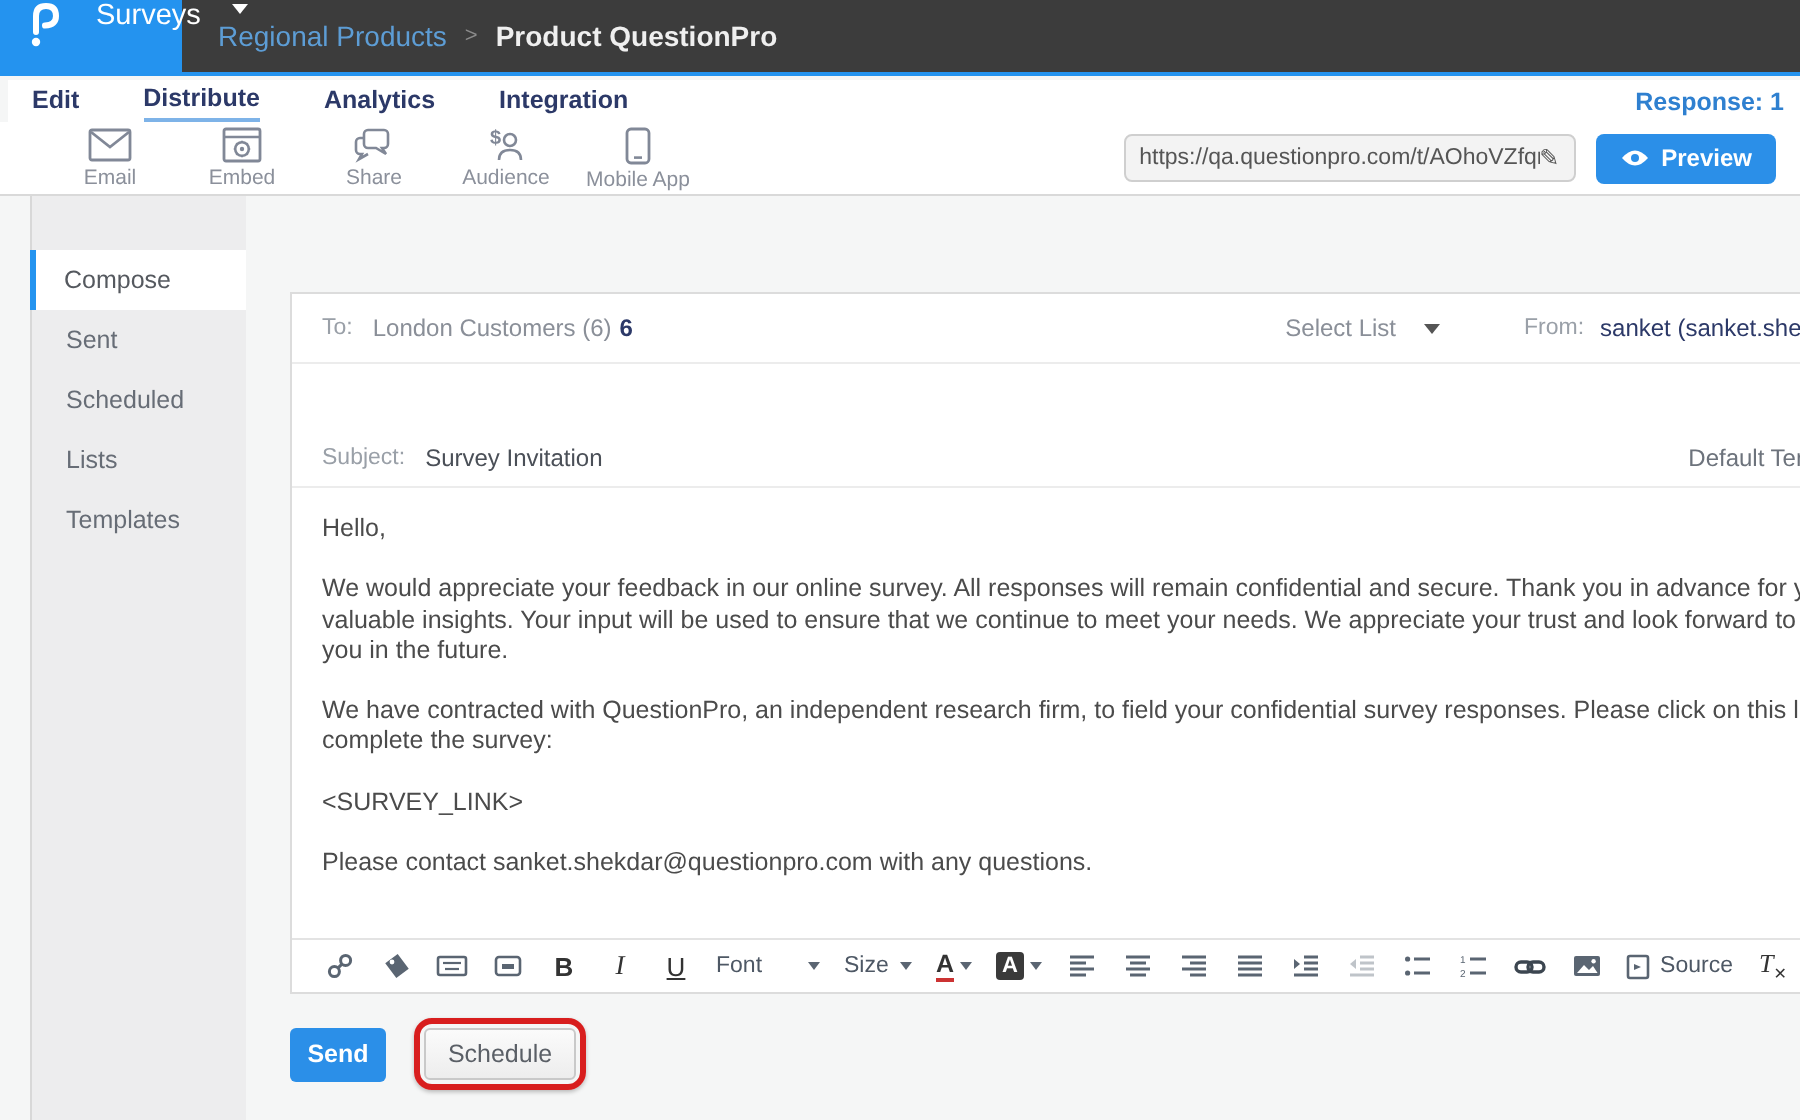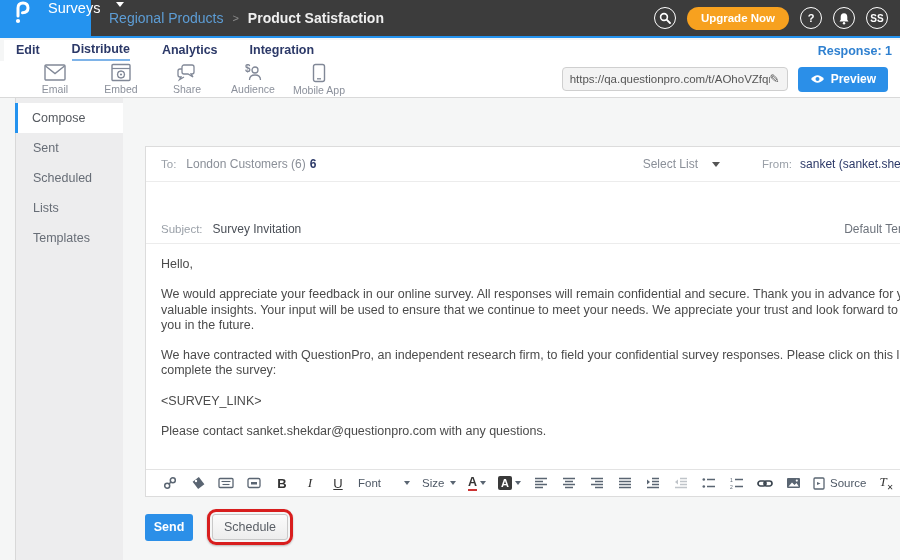--- a/index.html
+++ b/index.html
@@ -46,21 +46,21 @@
   .url-box { width:226px; height:24px; background:#f3f3f3; border:1px solid #cfcfcf; border-radius:4px;
              display:flex; align-items:center; padding:0 7px; }
   .url-text { flex:1; color:#555; font-size:11.5px; white-space:nowrap; overflow:hidden; }
   .pencil { color:#555; font-size:12px; cursor:pointer; }
   .preview-btn { height:25px; background:#2b8fe8; border:none; border-radius:4px; color:#fff;
                  font-size:12px; font-weight:bold; padding:0 12px; display:flex; align-items:center;
                  gap:6px; cursor:pointer; font-family:"Liberation Sans", sans-serif; }
 
   
   .sidebar { position:absolute; left:15px; top:98px; width:108px; height:462px; background:#ededee;
-             border-left:1px solid #d8d8d8; padding-top:5px; }
+             border-left:1px solid #d8d8d8; padding-top:27px; }
   .side-item { height:30px; display:flex; align-items:center; padding-left:17px; color:#676d76;
                font-size:12.5px; cursor:pointer; }
   .side-item.active { background:#fff; border-left:3px solid #2493ef; padding-left:14px; color:#55595f;
                       margin-left:-1px; }
 
   
   .panel { position:absolute; left:145px; top:146px; width:829px; height:351px; background:#fff;
            border:1px solid #dcdcdc; display:flex; flex-direction:column; }
   .row-to { height:35px; border-bottom:1px solid #ececec; display:flex; align-items:center; padding:0 15px; }
   .field-label { color:#9aa0a8; font-size:11.5px; }
@@ -122,38 +122,21 @@
           <path d="M6 16 L6 8 Q6 3 11 3 Q16 3 16 8 Q16 12.5 10.5 12.8" fill="none" stroke="#fff" stroke-width="3" stroke-linecap="round"></path>
           <circle cx="6" cy="21" r="2.1" fill="#fff"></circle>
         </svg>
       </span>
       <span class="logo-text">Surveys</span>
       <span class="caret-w"></span>
     </div>
     <div class="breadcrumb">
       <span class="bc-folder">Regional Products</span>
       <span class="bc-sep">&gt;</span>
-      <span class="bc-current">Product Satisfaction</span>
-    </div>
-    <div class="top-actions">
-      <span class="circle-btn">
-        <svg width="12" height="12" viewBox="0 0 12 12">
-          <circle cx="5" cy="5" r="3.4" fill="none" stroke="#fff" stroke-width="1.6"></circle>
-          <line x1="7.6" y1="7.6" x2="11" y2="11" stroke="#fff" stroke-width="1.8" stroke-linecap="round"></line>
-        </svg>
-      </span>
-      <button class="upgrade-btn">Upgrade Now</button>
-      <span class="circle-btn">?</span>
-      <span class="circle-btn">
-        <svg width="12" height="13" viewBox="0 0 12 13">
-          <path d="M6 1.2 C3.8 1.2 2.7 2.8 2.7 5 L2.7 7.8 L1.5 9.6 L10.5 9.6 L9.3 7.8 L9.3 5 C9.3 2.8 8.2 1.2 6 1.2 Z" fill="#fff"></path>
-          <circle cx="6" cy="11.3" r="1.2" fill="#fff"></circle>
-        </svg>
-      </span>
-      <span class="circle-btn" style="font-size:10px;">SS</span>
+      <span class="bc-current">Product QuestionPro</span>
     </div>
   </div>
 
   <div class="navrow">
     <span class="nav-item">Edit</span>
     <span class="nav-item active">Distribute</span>
     <span class="nav-item">Analytics</span>
     <span class="nav-item">Integration</span>
     <span class="nav-response">Response: 1</span>
   </div>

